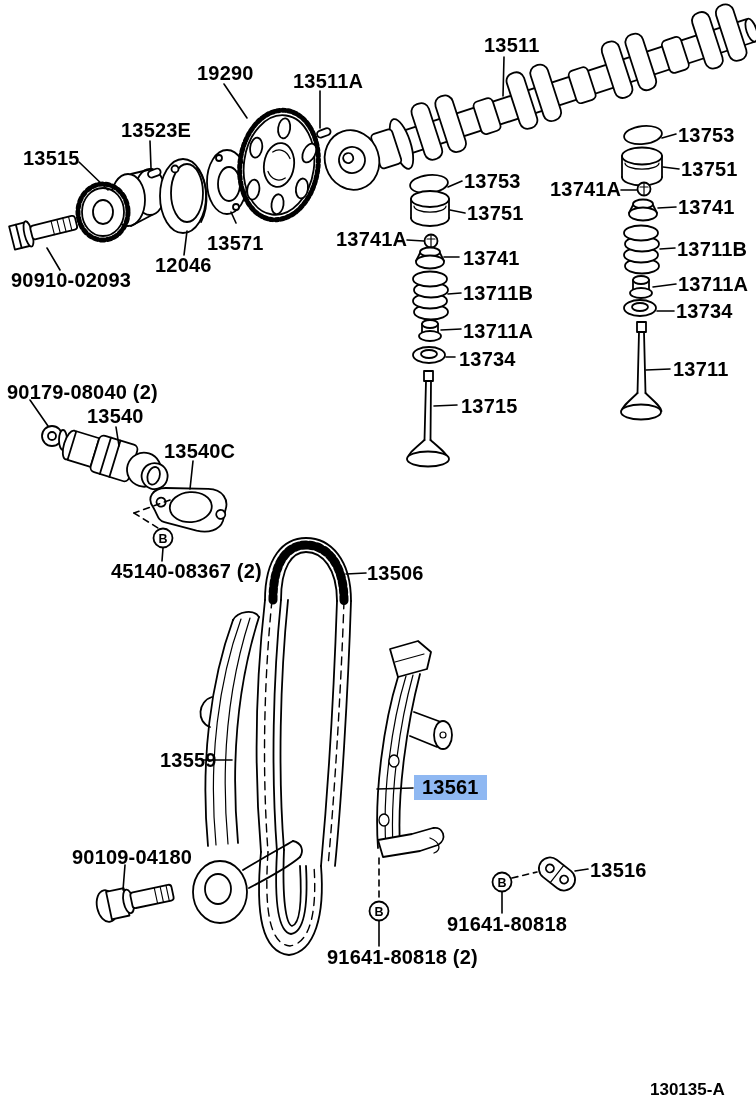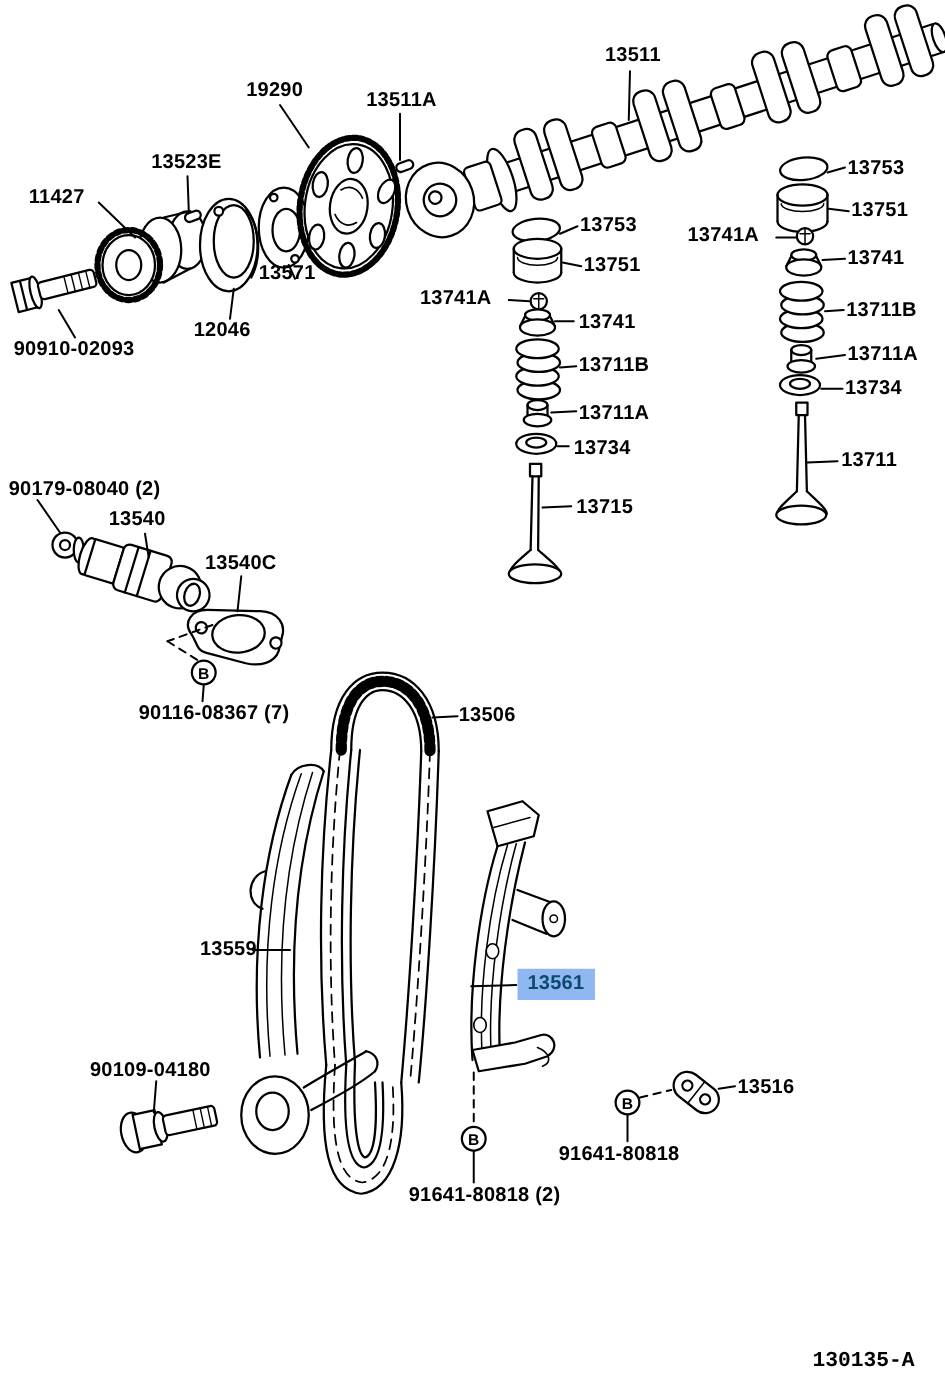--- a/index.html
+++ b/index.html
@@ -7,38 +7,37 @@
     position:relative;
     width:756px;height:1108px;
     background:#ffffff;
     font-family:"Liberation Sans", sans-serif;
     overflow:hidden;
   }
   #art{position:absolute;left:0;top:0;}
   .label{
     position:absolute;
     font-weight:700;
-    font-size:16px;
+    font-size:20px;
     line-height:18px;
     letter-spacing:0.2px;
     color:#000;
     white-space:nowrap;
   }
   .label--hl{
     background:#8FB8F2;
-    color:#0c4a6e;
+    color:#000000;
     padding:3px 8px 4px 8px;
   }
   .figcode{
     position:absolute;
     font-weight:700;
     font-size:17px;
     color:#000;
     white-space:nowrap;
-    font-family:Liberation Mono, monospace;
   }
 </style>
 </head>
 <body>
 
 <div id="stage">
 
   <svg id="art" width="756" height="1108" viewBox="0 0 756 1108">
     <g fill="none" stroke="#000" stroke-width="1.8" stroke-linecap="round" stroke-linejoin="round">
 
@@ -357,22 +356,22 @@
         <line x1="502" y1="892" x2="502" y2="913"></line>
         <line x1="379" y1="921" x2="379" y2="946"></line>
       </g>
     </g>
   </svg>
 
   <div class="label" style="left:484px;top:36px">13511</div>
   <div class="label" style="left:197px;top:64px">19290</div>
   <div class="label" style="left:293px;top:72px">13511A</div>
   <div class="label" style="left:121px;top:121px">13523E</div>
-  <div class="label" style="left:23px;top:149px">11427</div>
-  <div class="label" style="left:207px;top:210px">13571</div>
+  <div class="label" style="left:23px;top:149px">13515</div>
+  <div class="label" style="left:207px;top:234px">13571</div>
   <div class="label" style="left:155px;top:256px">12046</div>
   <div class="label" style="left:11px;top:271px">90910-02093</div>
 
   <div class="label" style="left:464px;top:172px">13753</div>
   <div class="label" style="left:467px;top:204px">13751</div>
   <div class="label" style="left:336px;top:230px">13741A</div>
   <div class="label" style="left:463px;top:249px">13741</div>
   <div class="label" style="left:463px;top:284px">13711B</div>
   <div class="label" style="left:463px;top:322px">13711A</div>
   <div class="label" style="left:459px;top:350px">13734</div>
@@ -383,21 +382,21 @@
   <div class="label" style="left:550px;top:180px">13741A</div>
   <div class="label" style="left:678px;top:198px">13741</div>
   <div class="label" style="left:677px;top:240px">13711B</div>
   <div class="label" style="left:678px;top:275px">13711A</div>
   <div class="label" style="left:676px;top:302px">13734</div>
   <div class="label" style="left:673px;top:360px">13711</div>
 
   <div class="label" style="left:7px;top:383px">90179-08040 (2)</div>
   <div class="label" style="left:87px;top:407px">13540</div>
   <div class="label" style="left:164px;top:442px">13540C</div>
-  <div class="label" style="left:111px;top:562px">90116-08367 (7)</div>
+  <div class="label" style="left:111px;top:562px">45140-08367 (2)</div>
   <div class="label" style="left:367px;top:564px">13506</div>
   <div class="label" style="left:160px;top:751px">13559</div>
 
   <div class="label label--hl" style="left:414px;top:775px">13561</div>
 
   <div class="label" style="left:72px;top:848px">90109-04180</div>
   <div class="label" style="left:590px;top:861px">13516</div>
   <div class="label" style="left:447px;top:915px">91641-80818</div>
   <div class="label" style="left:327px;top:948px">91641-80818 (2)</div>
 

